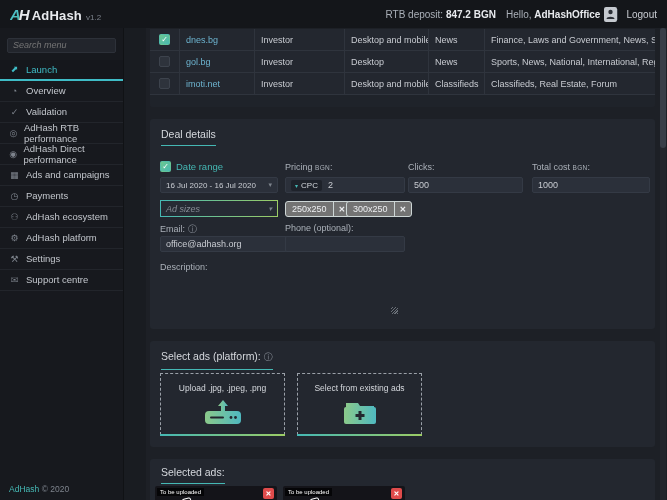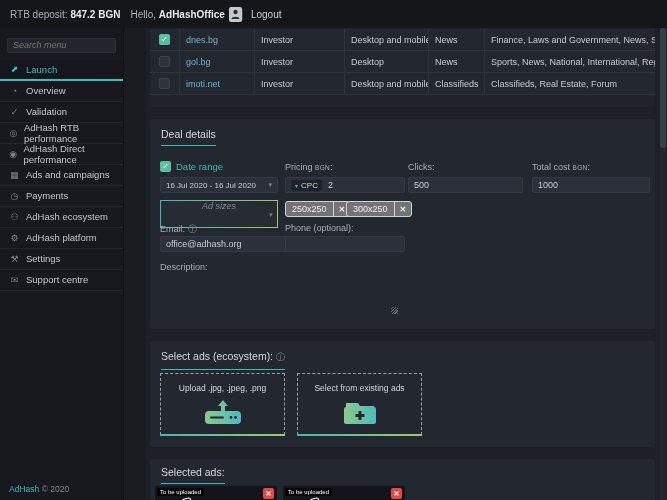--- a/index.html
+++ b/index.html
@@ -126,20 +126,25 @@
   .vscroll { position:absolute; top:0; right:1px; width:6px; bottom:0; background:#23262d; }
   .vscroll .thumb { position:absolute; top:0; left:0; width:6px; height:120px; background:#383e48;
     border-radius:3px; cursor:pointer; }
 </style>
 </head>
 <body>
 
 <div class="app">
 
   <div class="topbar">
+    <div class="logo-group">
+      <span class="monogram"><span class="a">A</span><span class="h">H</span></span>
+      <span class="brand">AdHash</span>
+      <span class="version">v1.2</span>
+    </div>
     <div class="topbar-right">
       <span class="deposit"><span>RTB deposit:</span> <b>847.2 BGN</b></span>
       <span class="greeting"><span>Hello,</span> <b>AdHashOffice</b></span>
       <span class="user-chip">
         <svg width="9" height="11" viewBox="0 0 9 11">
             <circle cx="4.5" cy="3" r="2.2" fill="#2b2f36"></circle>
             <path d="M0.5 10 C0.5 7 8.5 7 8.5 10 Z" fill="#2b2f36"></path>
           </svg>
       </span>
       <span class="logout">Logout</span>
@@ -269,21 +274,21 @@
       <span class="fld-label" style="left:258px; top:43px;">Clicks:</span>
       <div class="inputbox" style="left:258px; top:58px; width:115px;">
         <input type="text" value="500" style="">
       </div>
 
       <span class="fld-label" style="left:382px; top:43px;"><span>Total cost</span> <span class="cur">BGN</span><span>:</span></span>
       <div class="inputbox" style="left:382px; top:58px; width:118px;">
         <input type="text" value="1000" style="">
       </div>
 
-      <div class="inputbox select-adsizes" style="left:10px; top:81px; width:118px; height:28px;flex-direction:column;">
+      <div class="inputbox select-adsizes" style="left:10px; top:81px; width:118px; height:17px;">
         <span>Ad sizes</span>
         <span class="caret">▾</span>
       </div>
       <div class="size-chip" style="left:135px; top:82px;">
         <span class="txt">250x250</span>
         <span class="x">✕</span>
       </div>
       <div class="size-chip" style="left:196px; top:82px;">
         <span class="txt">300x250</span>
         <span class="x">✕</span>
@@ -296,21 +301,21 @@
       <span class="fld-label" style="left:135px; top:104px;">Phone (optional):</span>
       <div class="inputbox" style="left:135px; top:117px; width:120px;">
         <input type="text" value="" style="">
       </div>
 
       <span class="fld-label" style="left:10px; top:143px;">Description:</span>
       <span class="grip" style="left:241px; top:188px;"></span>
     </div>
 
     <div class="panel adsel-panel">
-      <span class="sec-title"><span>Select ads (ecosystem):</span><span class="info-i">ⓘ</span></span>
+      <span class="sec-title"><span>Select ads (platform):</span><span class="info-i">ⓘ</span></span>
       <div class="drop-box" style="left:10px;">
         <div class="drop-label">Upload .jpg, .jpeg, .png</div>
         <span class="drop-icon">
           <svg width="44" height="26" viewBox="0 0 44 26">
             <defs>
                 <linearGradient id="g1" x1="0" y1="0" x2="1" y2="0">
               <stop offset="0" stop-color="#8bc98a"></stop>
                   <stop offset="1" stop-color="#4fb9c0"></stop>
             </linearGradient>
               </defs>

